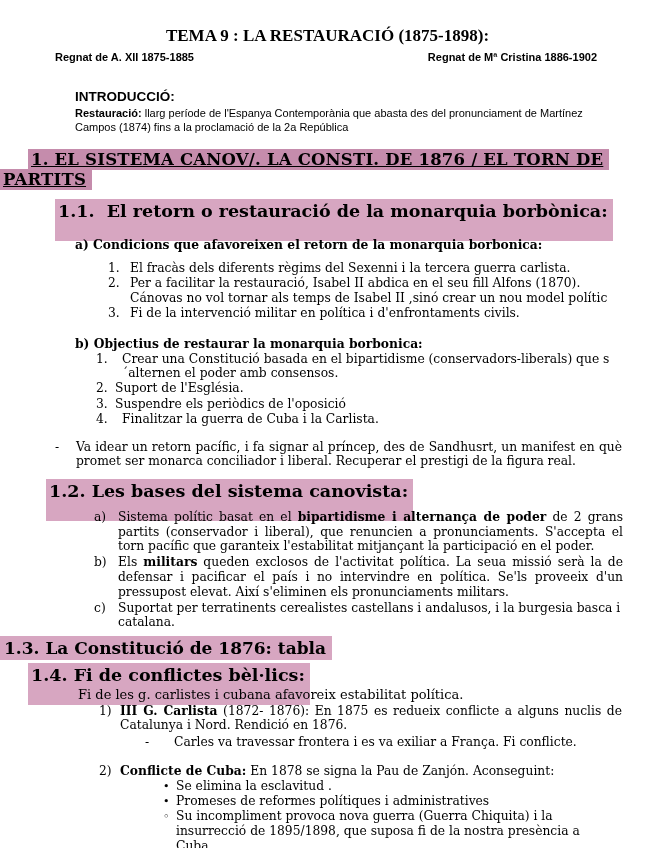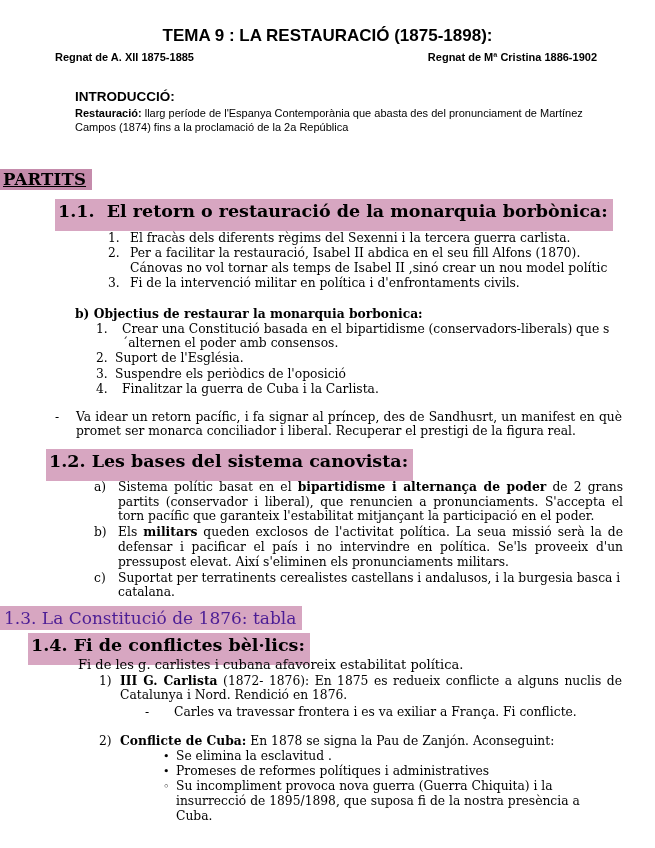--- a/index.html
+++ b/index.html
@@ -10,21 +10,21 @@
     background:#ffffff;
     overflow:hidden;
     box-sizing:border-box;
     padding-top:26px;
     color:#000;
     font-family:"DejaVu Serif", serif;
   }
   
   .title {
     text-align:center;
-    font-family:Liberation Sans, sans-serif;
+    font-family:Liberation Serif, serif;
     font-weight:bold;
     font-size:17px;
     line-height:20px;
     white-space:pre-wrap;
   }
   .reigns {
     display:flex; justify-content:space-between;
     margin:5px 58px 0 55px;
     font-family:"Liberation Sans", sans-serif;
     font-weight:bold; font-size:11px; line-height:13px;align-items:flex-end;
@@ -40,21 +40,21 @@
 
   .h1wrap {
     margin-top:16px;
     font-size:16.5px; font-weight:bold; line-height:20px;
     letter-spacing:0.2px;
   }
   .h1line { text-decoration:underline; padding:1px 6px 1px 3px; }
   .h1line.first { margin-left:28px; }
 
   .h11 { margin:11px 0 0 55px; font-size:17.5px; font-weight:bold; line-height:21px; white-space:pre-wrap; }
-  .h11 .hl, .h12 .hl, .h14 .hl { padding:2px 5px 10px 3px;margin-top:46px; }
+  .h11 .hl, .h12 .hl, .h14 .hl { padding:2px 5px 20px 3px;margin-top:46px; }
 
   .sub-h { margin:15px 32px 0 75px; font-size:12.3px; font-weight:bold; line-height:15px; }
 
   .numlist { margin-top:9px; }
   .li { display:flex; margin:0 33px 1px 108px; font-size:12.3px; line-height:14.4px; }
   .li .num { flex:none; width:22px; }
   .li .txt { flex:1; }
   .numlist-b { margin-top:1px; }
   .numlist-b .li { margin-left:96px; }
   .numlist-b .li .num { width:19px; }
@@ -65,21 +65,21 @@
   .note .txt { flex:1; text-align:justify; }
 
   .h12 { margin:12px 0 0 46px; font-size:17.5px; font-weight:bold; line-height:21px; }
 
   .abclist { margin-top:8px; }
   .abc { display:flex; margin:0 32px 1px 94px; font-size:12.3px; line-height:14.8px; }
   .abc .letter { flex:none; width:24px; }
   .abc .txt { flex:1; text-align:justify; }
   .abc:last-child .txt { text-align:left; }
 
-  .h13 { margin:8px 0 0 0; font-size:17px; font-weight:normal; line-height:21px; color:#4c1d95; }
+  .h13 { margin:8px 0 0 0; font-size:17px; font-weight:bold; line-height:21px; color:#000000; }
   .h13 .hl { padding:2px 6px 2px 4px; }
 
   .h14 { margin:6px 0 0 28px; font-size:17.5px; font-weight:bold; line-height:21px; }
 
   .lead { margin:2px 32px 0 78px; font-size:13px; line-height:14.6px; }
 
   .citem { display:flex; margin:1px 33px 0 99px; font-size:12.3px; line-height:14.6px; }
   .citem .num { flex:none; width:21px; }
   .citem .txt { flex:1; text-align:justify; }
   .citem.second { margin-top:14px; }
@@ -106,26 +106,27 @@
     <span>Regnat de A. XII 1875-1885</span>
     <span>Regnat de Mª Cristina 1886-1902</span>
   </div>
 
   <div class="intro">
     <div class="intro-h">INTRODUCCIÓ:</div>
     <p class="intro-p"><span class="term">Restauració:</span><span> llarg període de l'Espanya Contemporània que abasta des del pronunciament de Martínez Campos (1874) fins a la proclamació de la 2a República</span></p>
   </div>
 
   <div class="h1wrap">
-    <br>
+    <span class="hl-main h1line first">1. EL SISTEMA CANOV/. LA CONSTI. DE 1876 / EL TORN DE</span><br>
     <span class="hl-main h1line">PARTITS</span>
   </div>
 
   <div class="h11"><span class="hl">1.1.  El retorn o restauració de la monarquia borbònica:</span></div>
 
+  <div class="sub-h">a) Condicions que afavoreixen el retorn de la monarquia borbonica:</div>
 
   <div class="numlist">
     <div class="li">
       <span class="num">1.</span>
       <span class="txt">El fracàs dels diferents règims del Sexenni i la tercera guerra carlista.</span>
     </div>
     <div class="li">
       <span class="num">2.</span>
       <span class="txt">Per a facilitar la restauració, Isabel II abdica en el seu fill Alfons (1870). Cánovas no vol tornar als temps de Isabel II ,sinó crear un nou model polític</span>
     </div>

